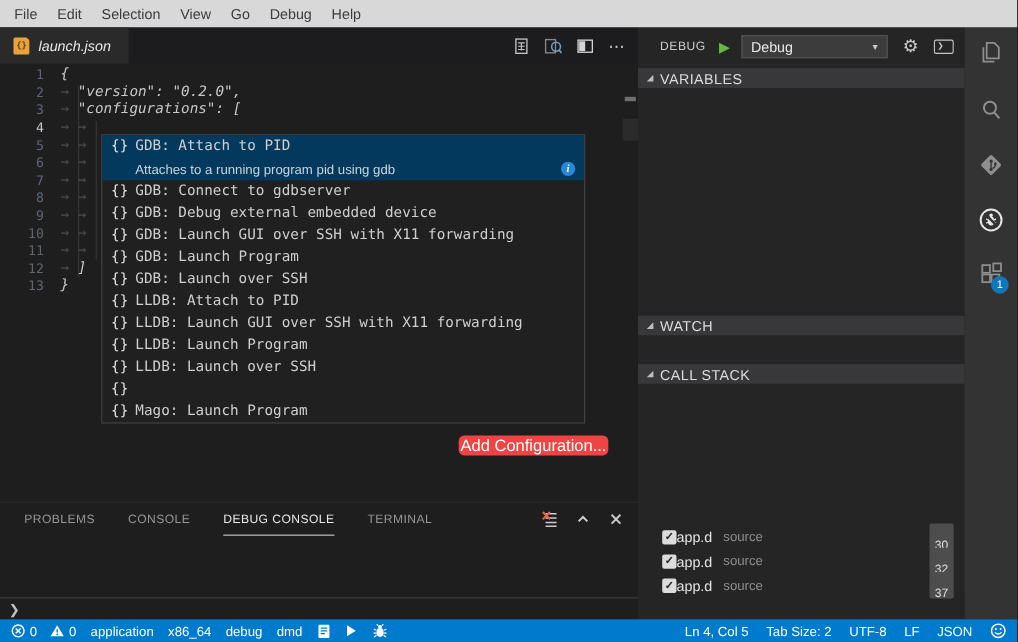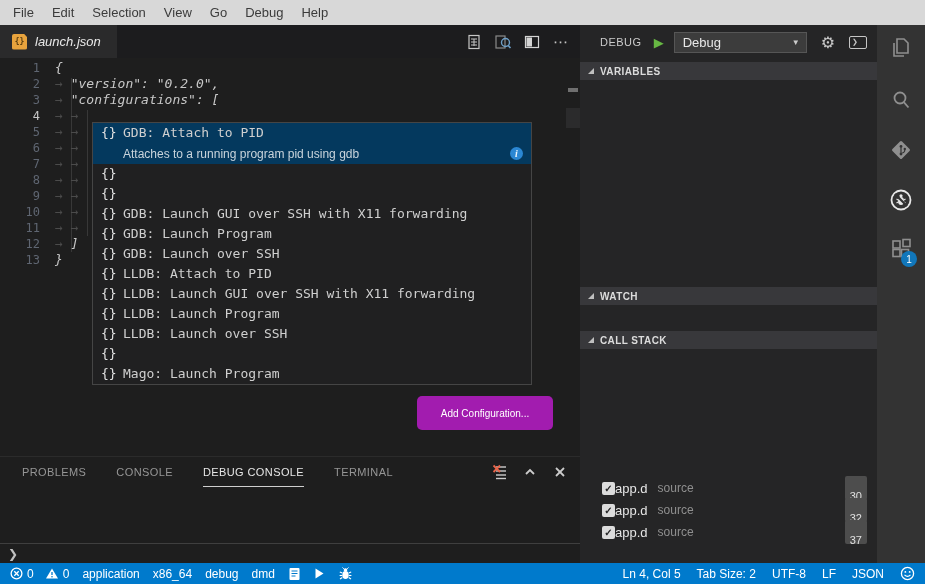--- a/index.html
+++ b/index.html
@@ -57,22 +57,22 @@
     height:21px; display:flex; align-items:center; padding-left:30px; padding-right:8px;
     font-family:"Liberation Sans", sans-serif; font-size:12px; color:#c9d4dc;
   }
   .info-ic {
     margin-left:auto; width:13px; height:13px; border-radius:50%; background:#2b87d3;
     color:#eaf4fb; font-family:"Liberation Serif", serif; font-style:italic; font-weight:bold;
     font-size:10px; display:flex; align-items:center; justify-content:center;
   }
   
   .addcfg {
-    position:absolute; left:417px; top:338px; width:136px; height:34px;
-    background:#a21caf; border:none; border-radius:5px; color:#ffffff; font-size:10px;
+    position:absolute; left:417px; top:338px; width:136px; height:18px;
+    background:#ef4444; border:none; border-radius:5px; color:#ffffff; font-size:15px;
     font-family:"Liberation Sans", sans-serif; cursor:pointer; z-index:4;
   }
   
   .panel { position:absolute; left:0; top:431px; width:580px; height:107px; background:#1e1e1e; border-top:1px solid #2b2b2b; }
   .ptabs { display:flex; align-items:center; height:30px; padding-left:22px; }
   .ptab { font-size:11px; letter-spacing:0.4px; color:#969696; margin-right:30px; height:30px; line-height:30px; cursor:pointer; }
   .ptab.active { color:#e7e7e7; border-bottom:1px solid #cfcfcf; }
   .picons { margin-left:auto; display:flex; align-items:center; gap:14px; padding-right:12px; }
   .picon { width:16px; height:16px; display:flex; align-items:center; justify-content:center; cursor:pointer; }
   .pbody { height:56px; }
@@ -89,21 +89,21 @@
   .dbg-dd-val { color:#e8e8e8; font-size:13px; }
   .dbg-dd-caret { margin-left:auto; color:#cccccc; font-size:8px; }
   .dbg-gear { margin-left:14px; color:#c8c8c8; font-size:16px; cursor:pointer; }
   .dbg-console { margin-left:14px; width:18px; height:13px; border:1px solid #c5c5c5; border-radius:2px;
     display:flex; align-items:center; padding-left:2px; color:#c5c5c5; font-size:7px; cursor:pointer; }
   .spacer3 { height:3px; }
   .shead {
     height:18px; background:#38383b; display:flex; align-items:center; padding-left:8px; cursor:pointer;
   }
   .twist { width:0; height:0; border-left:6px solid transparent; border-bottom:6px solid #bfbfbf; margin-right:6px; }
-  .shead-label { color:#dcdcdc; font-size:10px; font-weight:bold; letter-spacing:0.4px; }
+  .shead-label { color:#dcdcdc; font-size:13px; font-weight:normal; letter-spacing:0.4px; }
   .sbody { background:#252526; }
   .bp-row { height:22px; display:flex; align-items:center; padding-left:22px; cursor:pointer; }
   .bp-check {
     width:13px; height:13px; background:#dcdcdc; border-radius:2px; color:#252526;
     font-size:10px; font-weight:bold; line-height:13px; text-align:center; cursor:pointer;
   }
   .bp-file { color:#e6e6e6; font-size:13px; margin-left:0; }
   .bp-kind { color:#8f8f8f; font-size:12px; margin-left:10px; }
   .bp-line { margin-left:auto; margin-right:10px; background:#4d4d4d; border-radius:2px; padding:12px 5px;
     color:#e0e0e0; font-size:11px; height:16px; line-height:16px; }
@@ -191,22 +191,22 @@
       </div>
 
       <div class="suggest">
         <div class="sg-selected">
           <div class="sg-row"><span class="sg-ic">{}</span><span>GDB: Attach to PID</span></div>
           <div class="sg-detail">
               <span>Attaches to a running program pid using gdb</span>
               <span class="info-ic">i</span>
             </div>
         </div>
-        <div class="sg-row"><span class="sg-ic">{}</span></div>
-        <div class="sg-row"><span class="sg-ic">{}</span></div>
+        <div class="sg-row"><span class="sg-ic">{}</span><span>GDB: Connect to gdbserver</span></div>
+        <div class="sg-row"><span class="sg-ic">{}</span><span>GDB: Debug external embedded device</span></div>
         <div class="sg-row"><span class="sg-ic">{}</span><span>GDB: Launch GUI over SSH with X11 forwarding</span></div>
         <div class="sg-row"><span class="sg-ic">{}</span><span>GDB: Launch Program</span></div>
         <div class="sg-row"><span class="sg-ic">{}</span><span>GDB: Launch over SSH</span></div>
         <div class="sg-row"><span class="sg-ic">{}</span><span>LLDB: Attach to PID</span></div>
         <div class="sg-row"><span class="sg-ic">{}</span><span>LLDB: Launch GUI over SSH with X11 forwarding</span></div>
         <div class="sg-row"><span class="sg-ic">{}</span><span>LLDB: Launch Program</span></div>
         <div class="sg-row"><span class="sg-ic">{}</span><span>LLDB: Launch over SSH</span></div>
         <div class="sg-row"><span class="sg-ic">{}</span></div>
         <div class="sg-row"><span class="sg-ic">{}</span><span>Mago: Launch Program</span></div>
       </div>

